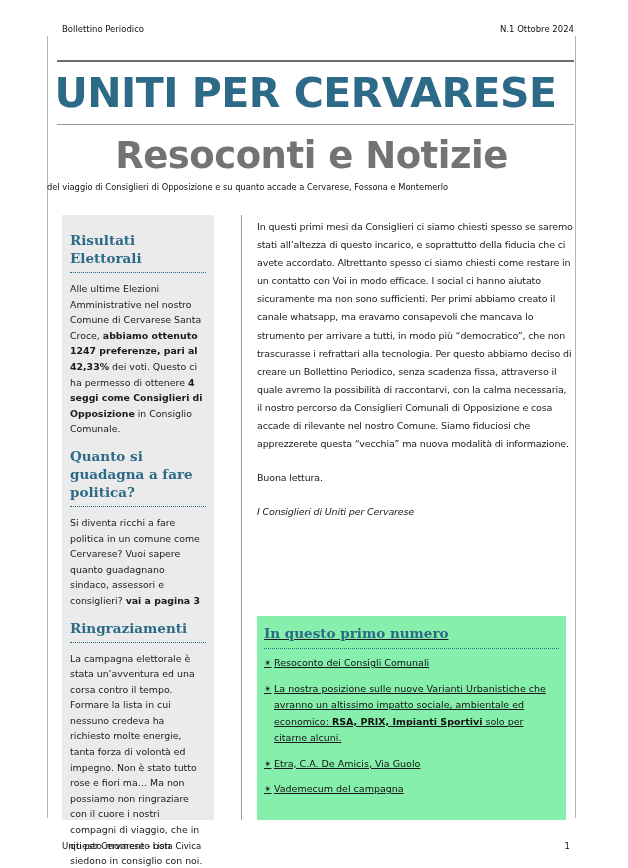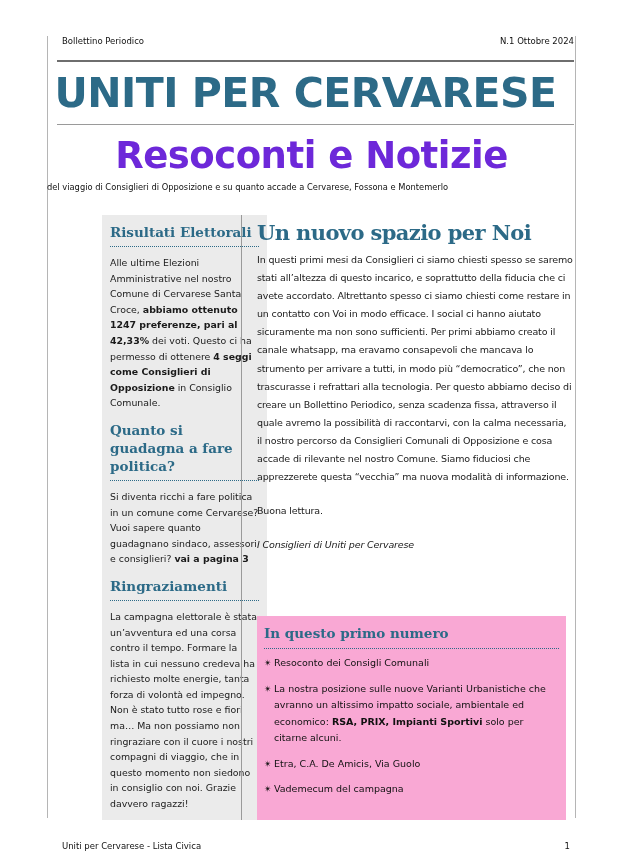--- a/index.html
+++ b/index.html
@@ -4,45 +4,45 @@
 <style>
   * { box-sizing: border-box; margin: 0; padding: 0; }
   html, body { width: 628px; height: 868px; background: #ffffff; overflow: hidden; }
   body { font-family: "DejaVu Sans", sans-serif; color: #1a1a1a; position: relative; }
 
   .page-frame {
     position: absolute; left: 47px; top: 36px; width: 529px; height: 782px;
     border-left: 1px solid #b5b5b5; border-right: 1px solid #b5b5b5;
   }
   .header-line {
-    position: absolute; top: 36px; left: 62px; right: 54px;
+    position: absolute; top: 24px; left: 62px; right: 54px;
     display: flex; justify-content: space-between;
     font-size: 8.5px; color: #111;
   }
   .rule-top { position: absolute; left: 57px; width: 517px; top: 60px; height: 2px; background: #6e6e6e; }
   .rule-mid { position: absolute; left: 57px; width: 517px; top: 124px; height: 1px; background: #9a9a9a; }
 
   .masthead {
     position: absolute; top: 67px; left: 47px; width: 517px; text-align: center;
     font-family: "DejaVu Sans", sans-serif; font-weight: bold; font-size: 41px;
     letter-spacing: -0.5px; color: #2c6a87; line-height: 52px;
   }
   .subtitle {
     position: absolute; top: 132px; left: 47px; width: 529px; text-align: center;
-    font-family: "DejaVu Sans", sans-serif; font-size: 37px; color: #6d28d9;
+    font-family: "DejaVu Sans", sans-serif; font-size: 37px; color: #737373;
     line-height: 48px; letter-spacing: -0.5px;
   }
   .tagline {
     position: absolute; top: 182px; left: 47px; width: 529px; 
     font-size: 8.3px; color: #111;
   }
 
   .sidebar {
-    position: absolute; left: 62px; top: 215px; width: 165px; height: 605px;
-    background: #ebebeb; padding: 8px 8px 0 8px; margin-left: 40px;
+    position: absolute; left: 62px; top: 215px; width: 152px; height: 605px;
+    background: #ebebeb; padding: 16px 8px 0 8px;
   }
   .col-divider { position: absolute; left: 241px; top: 215px; width: 1px; height: 605px; background: #9a9a9a; }
 
   .side-h {
     font-family: "DejaVu Serif", serif; font-weight: bold; color: #2c6a87;
     font-size: 13.5px; line-height: 18px; padding-bottom: 5px;
     border-bottom: 1px dotted #2c6a87; margin-bottom: 8px;
   }
   .side-p { font-size: 9.4px; line-height: 15.6px; color: #1a1a1a; margin-bottom: 10px; }
   .side-p b { font-weight: bold; }
@@ -51,21 +51,21 @@
   .main-h {
     font-family: "DejaVu Serif", serif; font-weight: bold; color: #2c6a87;
     font-size: 21px; line-height: 30px; letter-spacing: -0.6px; margin-bottom: 3px;
   }
   .main-p { font-size: 9.5px; line-height: 18.1px; color: #1a1a1a; letter-spacing: -0.15px; }
   .main-p + .main-p { margin-top: 16px; }
   .italic { font-style: italic; }
 
   .box {
     position: absolute; left: 257px; top: 616px; width: 309px; height: 204px;
-    background: #f9a8d4; padding: 8px 7px 16px 7px;
+    background: #86efac; padding: 8px 7px 16px 7px; text-decoration: underline;
   }
   .box-h {
     font-family: "DejaVu Serif", serif; font-weight: bold; color: #2c6a87;
     font-size: 13.5px; line-height: 19px; padding-bottom: 5px;
     border-bottom: 1px dotted #2c6a87; margin-bottom: 6px;
   }
   .box ul { list-style: none; }
   .box li { font-size: 9.5px; line-height: 16.5px; display: flex; margin-bottom: 9px; color: #111; }
   .box li .star { width: 10px; flex: 0 0 10px; font-size: 9px; }
   .box li b { font-weight: bold; }
@@ -103,21 +103,20 @@
   </section>
   <section>
     <h3 class="side-h">Ringraziamenti</h3>
     <p class="side-p"><span>La campagna elettorale è stata un’avventura ed una corsa contro il tempo. Formare la lista in cui nessuno credeva ha richiesto molte energie, tanta forza di volontà ed impegno. Non è stato tutto rose e fiori ma… Ma non possiamo non ringraziare con il cuore i nostri compagni di viaggio, che in questo momento non siedono in consiglio con noi. Grazie davvero ragazzi!</span></p>
   </section>
 </aside>
 
 <div class="col-divider"></div>
 
 <article class="main">
-  <h2 class="main-h">Un nuovo spazio per Noi</h2>
   <p class="main-p">In questi primi mesi da Consiglieri ci siamo chiesti spesso se saremo stati all’altezza di questo incarico, e soprattutto della fiducia che ci avete accordato. Altrettanto spesso ci siamo chiesti come restare in un contatto con Voi in modo efficace. I social ci hanno aiutato sicuramente ma non sono sufficienti. Per primi abbiamo creato il canale whatsapp, ma eravamo consapevoli che mancava lo strumento per arrivare a tutti, in modo più “democratico”, che non trascurasse i refrattari alla tecnologia. Per questo abbiamo deciso di creare un Bollettino Periodico, senza scadenza fissa, attraverso il quale avremo la possibilità di raccontarvi, con la calma necessaria, il nostro percorso da Consiglieri Comunali di Opposizione e cosa accade di rilevante nel nostro Comune. Siamo fiduciosi che apprezzerete questa “vecchia” ma nuova modalità di informazione.</p>
   <p class="main-p">Buona lettura.</p>
   <p class="main-p italic">I Consiglieri di Uniti per Cervarese</p>
 </article>
 
 <section class="box">
   <h3 class="box-h">In questo primo numero</h3>
   <ul>
     <li>
       <span class="star">✴</span>

